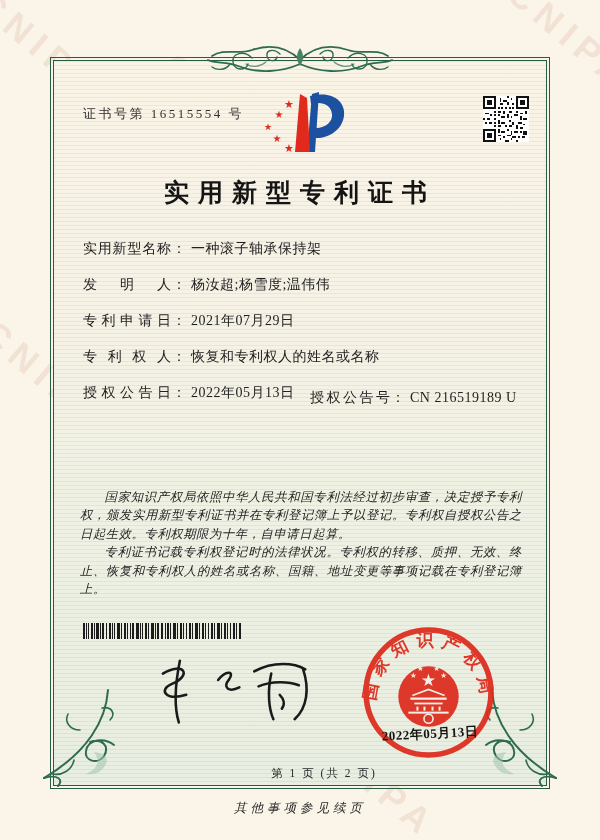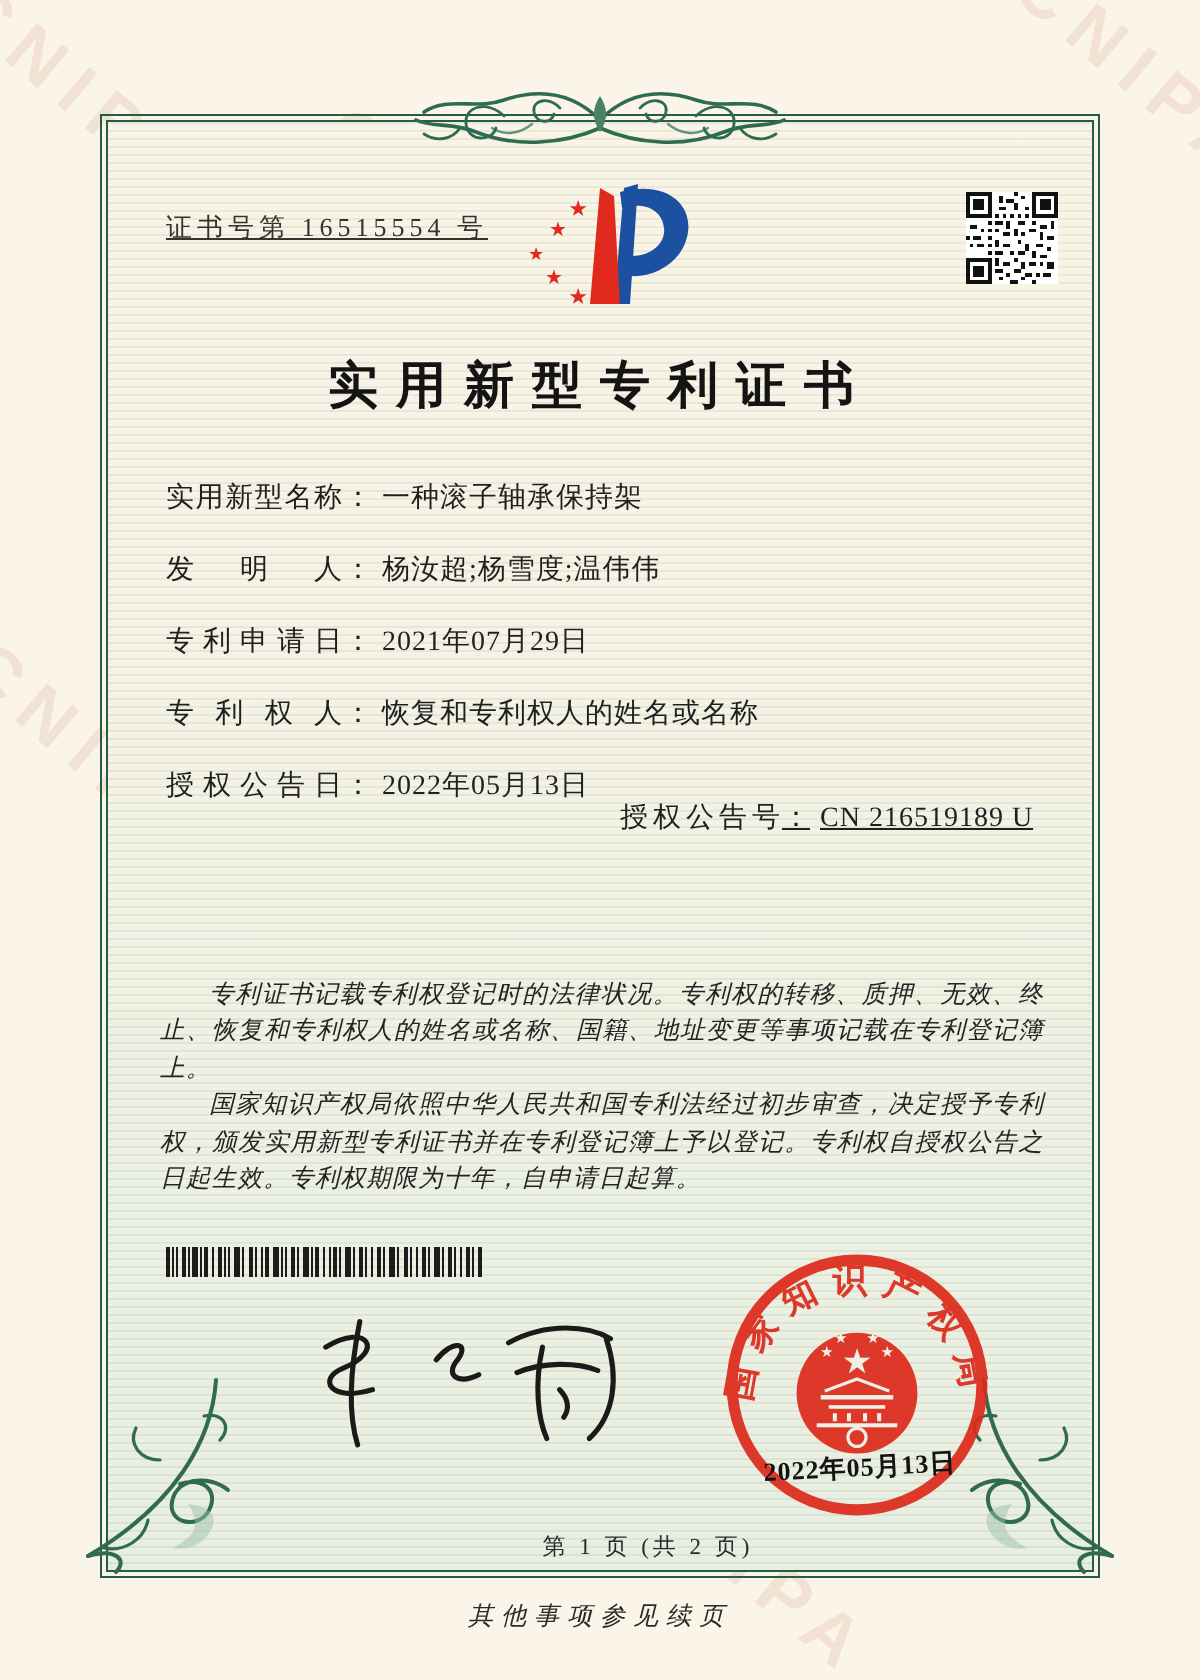--- a/index.html
+++ b/index.html
@@ -23,35 +23,35 @@
     border:1.5px solid #265c44; box-sizing:border-box;
   }
   .frame-inner{
     position:absolute; left:2px; top:2px; right:2px; bottom:2px;
     border:1px solid #265c44;
     background-image:
       repeating-linear-gradient(to bottom, rgba(110,150,115,0.12) 0 1px, rgba(0,0,0,0) 1px 4px),
       linear-gradient(180deg,#faf4e6 0%,#f6f2e6 35%,#eef1e3 65%,#e8eee1 100%);
   }
   .cert-no{
-    left:83px; top:105px; font-size:13px; letter-spacing:2.5px; color:#333;text-decoration:underline;
+    left:83px; top:105px; font-size:13px; letter-spacing:2.5px; color:#333;
   }
   .title{
     left:0; right:0; top:176px; text-align:center;
     font-size:25px; font-weight:bold; letter-spacing:9px; color:#141414;
   }
   .fields{ left:83px; top:240px; width:440px; font-size:14px; }
   .frow{ position:relative; height:15px; margin-bottom:21px; white-space:nowrap;}
   .flabel{
     display:inline-block; width:88px; text-align:justify; text-align-last:justify;
     vertical-align:bottom;
   }
   .fcolon{ margin-left:1px; }
   .fvalue{ margin-left:5px; letter-spacing:0.5px; }
-  .grant2{ position:absolute; left:227px; top:16px;text-decoration:underline; }
+  .grant2{ position:absolute; left:227px; top:5px; }
   .grant2 .flabel{ width:80px; }
   .paras{
     left:80px; top:488px; width:442px; font-size:12.3px; line-height:18.4px;
     font-style:italic; letter-spacing:0.6px; color:#242424; text-align:justify;
   }
   .paras p{ margin:0; text-indent:2em; }
   .signer{
     left:85px; top:670px; font-family:"Liberation Sans","DejaVu Sans",sans-serif;
     font-weight:bold; font-size:14.5px; line-height:24px; color:#191919;
   }
@@ -165,22 +165,22 @@
     </div>
     <div class="frow">
       <span class="flabel">授权公告日</span><span class="fcolon">：</span><span class="fvalue">2022年05月13日</span>
       <span class="grant2">
         <span class="flabel">授权公告号</span><span class="fcolon">：</span><span class="fvalue">CN 216519189 U</span>
       </span>
     </div>
   </div>
 
   <div class="abs paras">
+    <p>国家知识产权局依照中华人民共和国专利法经过初步审查，决定授予专利权，颁发实用新型专利证书并在专利登记簿上予以登记。专利权自授权公告之日起生效。专利权期限为十年，自申请日起算。</p>
     <p>专利证书记载专利权登记时的法律状况。专利权的转移、质押、无效、终止、恢复和专利权人的姓名或名称、国籍、地址变更等事项记载在专利登记簿上。</p>
-    <p>国家知识产权局依照中华人民共和国专利法经过初步审查，决定授予专利权，颁发实用新型专利证书并在专利登记簿上予以登记。专利权自授权公告之日起生效。专利权期限为十年，自申请日起算。</p>
   </div>
 
   <svg class="abs" style="left:83px; top:623px;" width="158" height="16" viewBox="0 0 157 15" shape-rendering="crispEdges">
     <g fill="#1c1c1c">
       <path d="M0 0h2v15h-2z M3 0h1v15h-1z M5 0h1v15h-1z M8 0h2v15h-2z M11 0h1v15h-1z M13 0h3v15h-3z M17 0h1v15h-1z M19 0h2v15h-2z M23 0h1v15h-1z M26 0h2v15h-2z M29 0h1v15h-1z M31 0h1v15h-1z M34 0h3v15h-3z M38 0h1v15h-1z M41 0h2v15h-2z M44 0h1v15h-1z M47 0h1v15h-1z M49 0h2v15h-2z M53 0h3v15h-3z M57 0h1v15h-1z M59 0h1v15h-1z M62 0h2v15h-2z M65 0h1v15h-1z M68 0h3v15h-3z M72 0h1v15h-1z M74 0h2v15h-2z M78 0h1v15h-1z M81 0h1v15h-1z M83 0h2v15h-2z M86 0h1v15h-1z M89 0h3v15h-3z M93 0h1v15h-1z M96 0h2v15h-2z M99 0h1v15h-1z M102 0h1v15h-1z M105 0h2v15h-2z M108 0h1v15h-1z M111 0h3v15h-3z M115 0h1v15h-1z M118 0h2v15h-2z M121 0h1v15h-1z M124 0h1v15h-1z M127 0h2v15h-2z M130 0h1v15h-1z M133 0h3v15h-3z M137 0h1v15h-1z M140 0h2v15h-2z M143 0h1v15h-1z M146 0h1v15h-1z M149 0h2v15h-2z M152 0h1v15h-1z M155 0h2v15h-2z"></path>
     </g>
   </svg>
 
 
   <svg class="abs" style="left:148px; top:652px;" width="170" height="75" viewBox="0 0 160 70">

